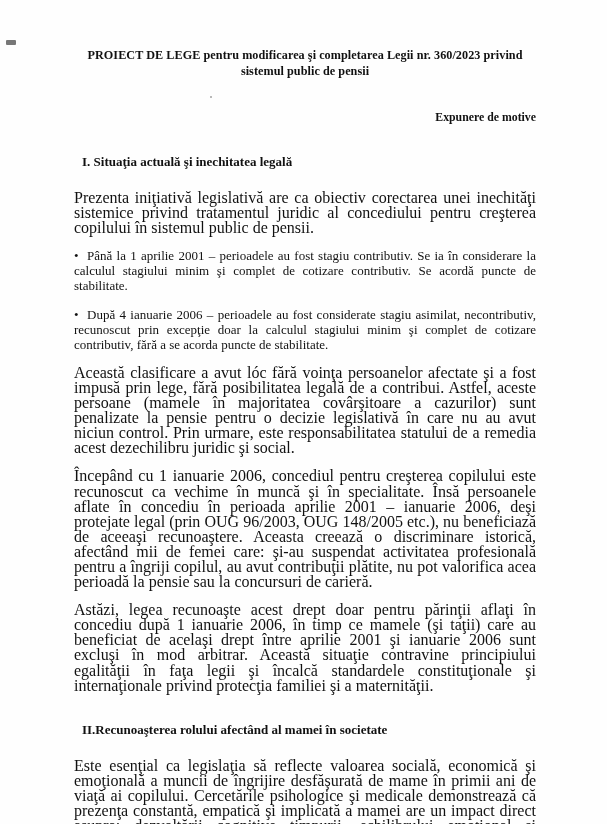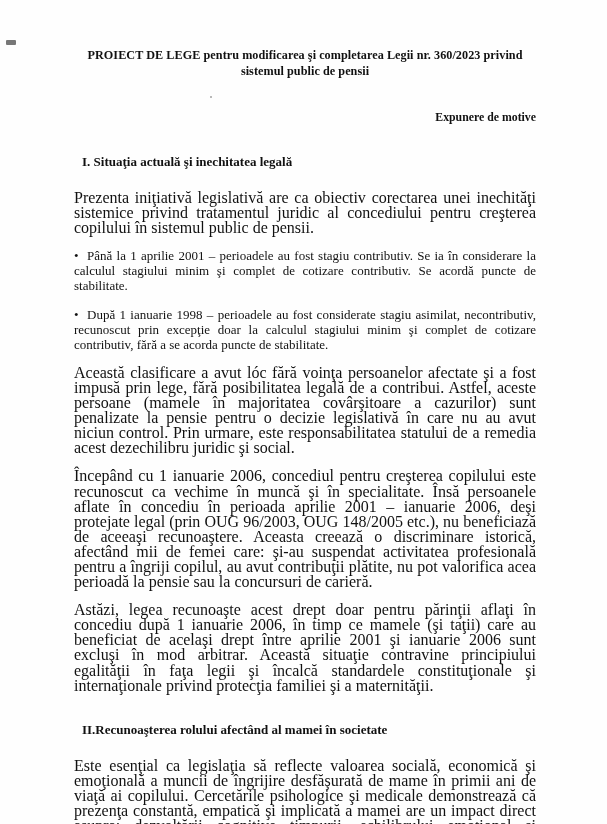--- a/index.html
+++ b/index.html
@@ -125,21 +125,21 @@
 
     <h2 class="subtitle">Expunere de motive</h2>
 
     <h3 class="section-heading">I. Situaţia actuală şi inechitatea legală</h3>
 
     <p class="body-text">Prezenta iniţiativă legislativă are ca obiectiv corectarea unei inechităţi sistemice privind tratamentul juridic al concediului pentru creşterea copilului în sistemul public de pensii.</p>
 
 
     <ul class="bullets">
       <li class="bullet-item"><span class="bullet-mark">•</span><span>Până la 1 aprilie 2001 – perioadele au fost  stagiu contributiv. Se ia în  considerare la calculul  stagiului minim şi complet de cotizare contributiv. Se acordă puncte de stabilitate.</span></li>
-      <li class="bullet-item"><span class="bullet-mark">•</span><span>După 1 ianuarie 1998 – perioadele au fost considerate stagiu asimilat, necontributiv, recunoscut prin excepţie doar la calculul stagiului minim şi complet de cotizare contributiv, fără a se acorda puncte de stabilitate.</span></li>
+      <li class="bullet-item"><span class="bullet-mark">•</span><span>După 4 ianuarie 2006 – perioadele au fost considerate stagiu asimilat, necontributiv, recunoscut prin excepţie doar la calculul stagiului minim şi complet de cotizare contributiv, fără a se acorda puncte de stabilitate.</span></li>
     </ul>
 
     <p class="body-text">Această clasificare a avut lóc fără voinţa persoanelor afectate şi a fost impusă prin lege, fără posibilitatea legală de a contribui. Astfel, aceste persoane (mamele în majoritatea covârşitoare a cazurilor) sunt penalizate la pensie pentru o decizie legislativă în care nu au avut niciun control. Prin urmare, este responsabilitatea statului de a remedia acest dezechilibru juridic şi social.</p>
 
     <p class="body-text">Începând cu 1 ianuarie 2006, concediul pentru creşterea copilului este recunoscut ca vechime în muncă şi în specialitate. Însă persoanele aflate în concediu în perioada aprilie 2001 – ianuarie 2006, deşi protejate legal (prin OUG 96/2003, OUG 148/2005 etc.), nu beneficiază de aceeaşi recunoaştere. Aceasta creează o discriminare istorică, afectând mii de femei care: şi-au suspendat activitatea profesională pentru a îngriji copilul, au avut contribuţii plătite, nu pot valorifica acea perioadă la pensie sau la concursuri de carieră.</p>
 
     <p class="body-text">Astăzi, legea recunoaşte acest drept doar pentru părinţii aflaţi în concediu după 1 ianuarie 2006, în timp ce mamele (şi taţii) care au beneficiat de acelaşi drept între aprilie 2001 şi ianuarie 2006 sunt excluşi în mod arbitrar. Această situaţie contravine principiului egalităţii în faţa legii şi încalcă standardele constituţionale şi internaţionale privind protecţia familiei şi a maternităţii.</p>
 
     <h3 class="section-heading second">II.Recunoaşterea rolului afectând al mamei în societate</h3>
 

